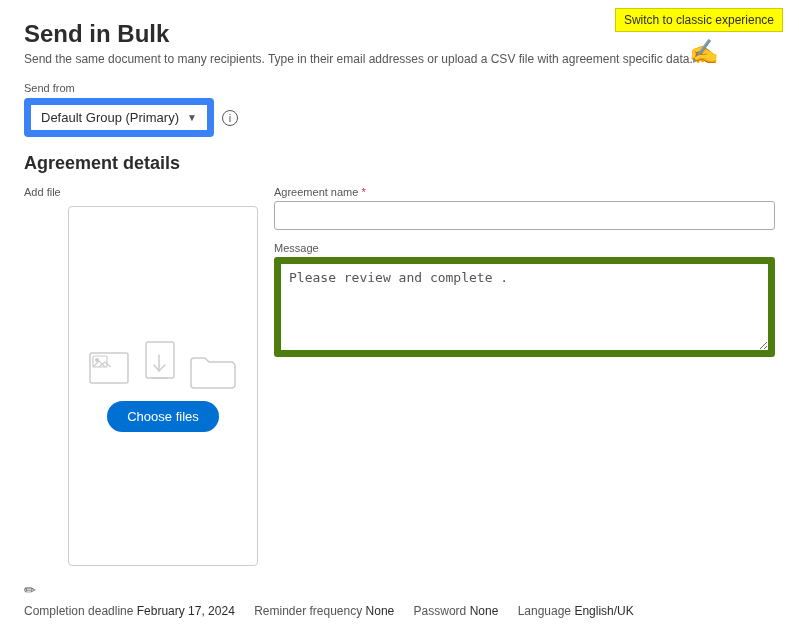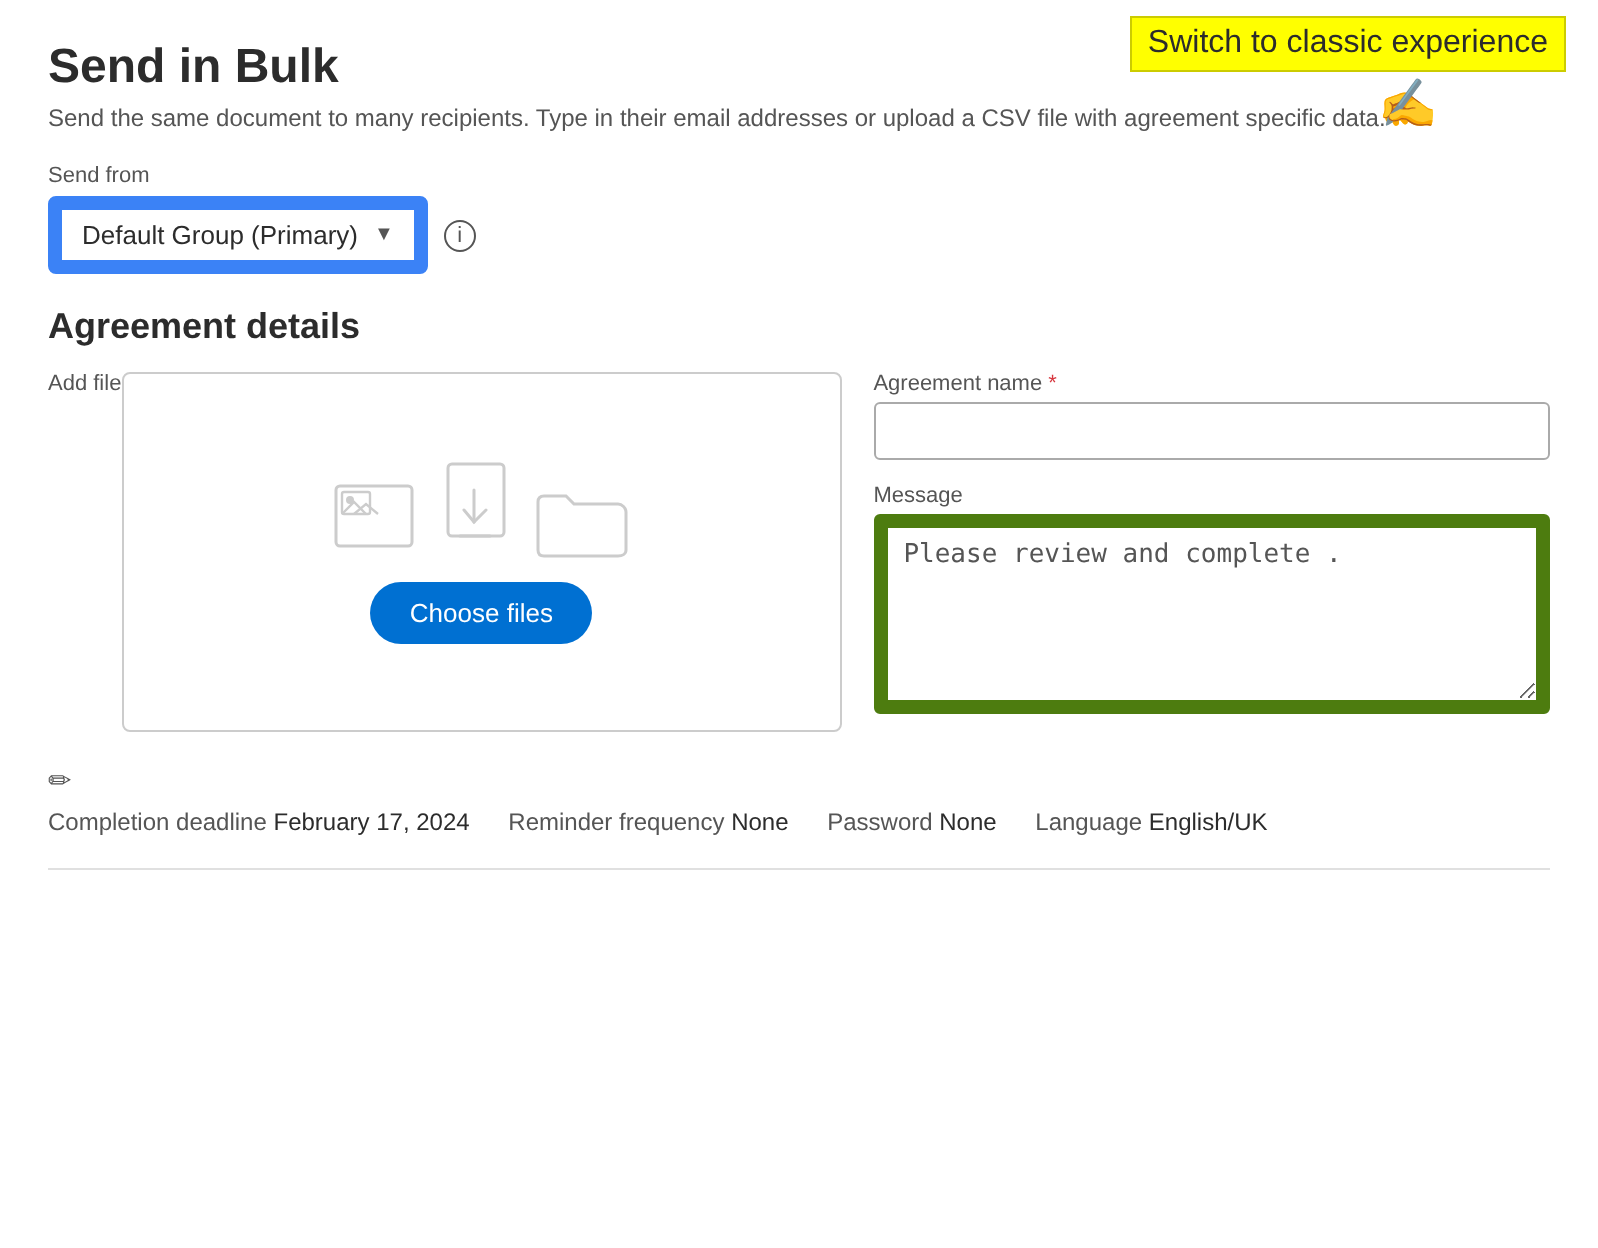--- a/index.html
+++ b/index.html
@@ -20,21 +20,21 @@
       padding: 16px 24px 16px 24px;
       position: relative;
     }
     .switch-btn {
       position: absolute;
       top: 8px;
       right: 16px;
       background: #ffff00;
       border: 1px solid #cccc00;
       padding: 4px 8px;
-      font-size: 16px;
+      font-size: 12px;
       font-weight: 500;
       cursor: pointer;
       color: #2c2c2c;
       white-space: nowrap;
     }
     .page-title {
       font-size: 24px;
       font-weight: 700;
       margin-top: 4px;
       margin-bottom: 4px;
@@ -94,22 +94,23 @@
       margin-bottom: 16px;
     }
     .add-file-area {
       flex: 0 0 360px;
       border: 1px solid #ccc;
       border-radius: 4px;
       display: flex;
       flex-direction: column;
       align-items: center;
       justify-content: center;
-      padding: 32px;
+      padding: 20px;
       min-height: 180px;
+      margin-left: 44px;
     }
     .file-icons {
       display: flex;
       align-items: flex-end;
       gap: 8px;
       margin-bottom: 12px;
     }
     .choose-files-btn {
       background: #0070d2;
       color: #fff;
@@ -218,21 +219,21 @@
       <span>Default Group (Primary)</span>
       <span class="chevron">▼</span>
     </div>
     <div class="info-icon">i</div>
   </div>
 
   <h2 class="section-heading">Agreement details</h2>
 
   <div class="agreement-details-grid">
 
-    <div style="display:flex;flex-direction:row;">
+    <div style="display:flex;flex-direction:column;">
       <div class="add-file-label">Add file</div>
       <div class="add-file-area">
 
         <div class="file-icons">
 
           <svg width="48" height="40" viewBox="0 0 48 40" fill="none" xmlns="http://www.w3.org/2000/svg">
             <rect x="1" y="4" width="38" height="30" rx="2" stroke="#ccc" stroke-width="1.5" fill="white"></rect>
             <rect x="4" y="7" width="14" height="11" rx="1" stroke="#ccc" stroke-width="1.2" fill="white"></rect>
             <circle cx="8" cy="11" r="2" fill="#ccc"></circle>
             <polyline points="4,18 10,12 16,18" stroke="#ccc" stroke-width="1.2" fill="none"></polyline>

